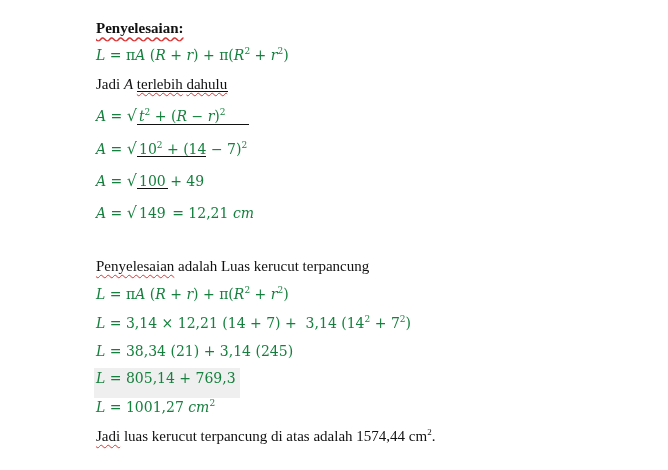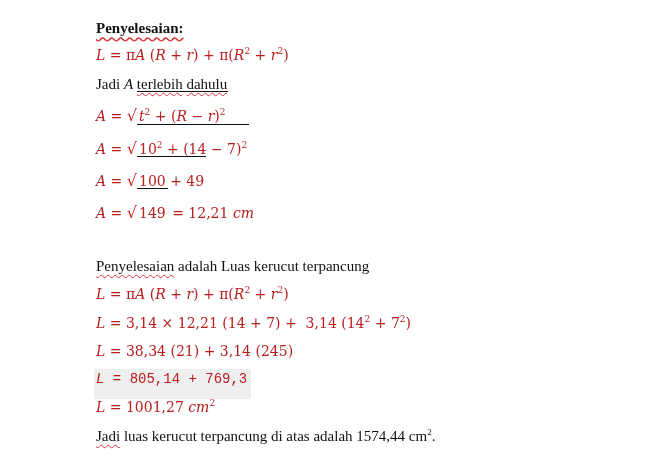--- a/index.html
+++ b/index.html
@@ -1,29 +1,29 @@
 <!DOCTYPE html>
 <html><head>
   <meta charset="utf-8">
   <style>
     html, body { margin: 0; padding: 0; background: #ffffff; }
     body { width: 668px; height: 470px; position: relative; overflow: hidden; color: #111; }
     .page { position: absolute; left: 0; top: 0; width: 668px; height: 470px; background: #fff; }
     .line { position: absolute; left: 96px; white-space: nowrap; }
     .text { font-family: "Liberation Serif", serif; font-size: 15px; color: #111; }
     .heading { font-weight: bold; }
-    .math { font-family: "DejaVu Serif", serif; font-size: 14px; color: #b91c1c; }
+    .math { font-family: "DejaVu Serif", serif; font-size: 14px; color: #15803d; }
     .math i { font-style: italic; }
     .sq { text-decoration: underline wavy #d33; text-underline-offset: 3px; text-decoration-thickness: 1px; }
     .heading .sq { text-decoration: underline wavy #d33; }
     sup { font-size: 9px; vertical-align: 6px; line-height: 0; }
     .root { display: inline-block; position: relative; }
     .root .rad { font-size: 16px; }
     .root .under { border-top: 1px solid #111; padding: 16px 2px; }
-    .shade { background: #efefef; padding: 2px 4px 12px 2px; margin-left: -2px; font-family: Liberation Mono, monospace; }
+    .shade { background: #efefef; padding: 2px 4px 12px 2px; margin-left: -2px; }
   </style>
 </head>
 <body>
 
 <div class="page">
 
   <div class="line text heading" style="top:20px;">
     <span class="sq">Penyelesaian:</span>
   </div>
 

